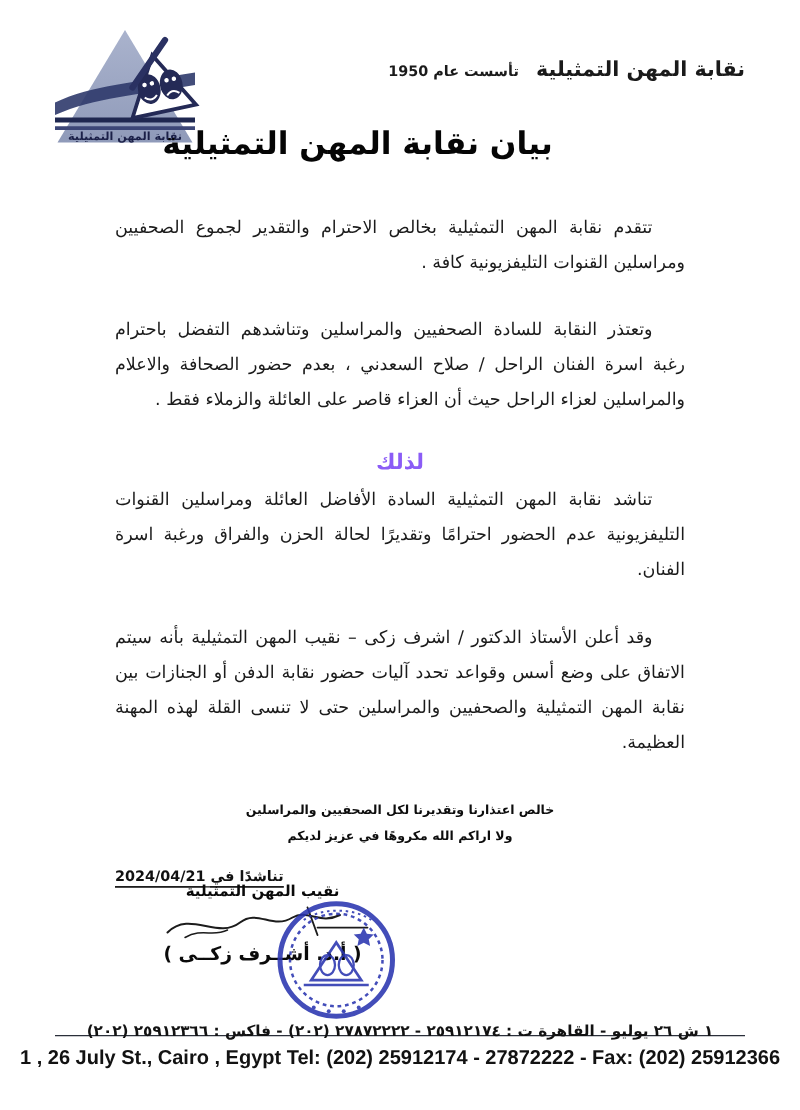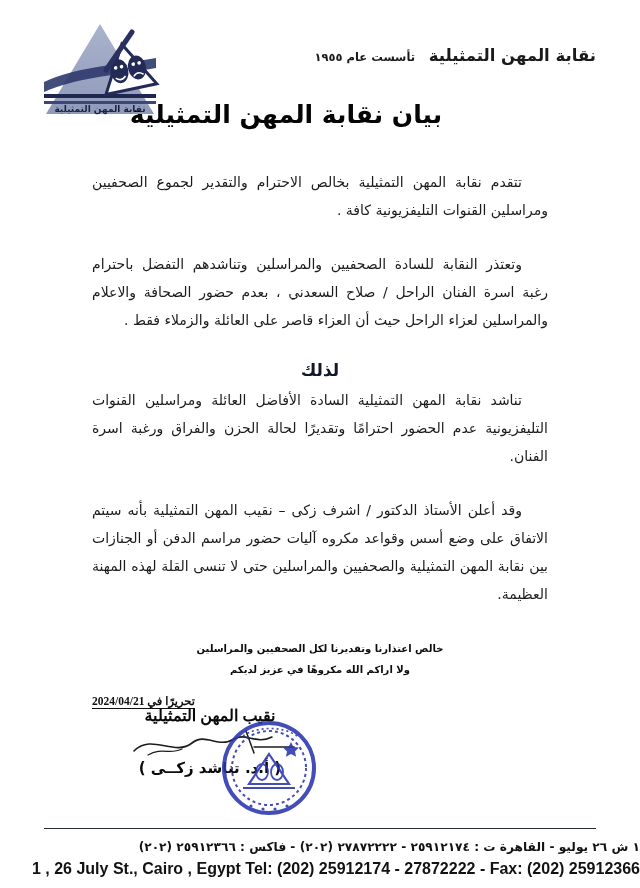--- a/index.html
+++ b/index.html
@@ -81,21 +81,21 @@
     text-indent: 26px;
     margin: 0 0 26px 0;
     direction: rtl;
   }
   .para.last-of-block {
   }
   .section-word {
     font-size: 17px;
     font-weight: bold;
     text-align: center;
-    color: #0f172a;
+    color: #8b5cf6;
     margin: 2px 0 6px 0;
     direction: rtl;
     text-indent: 0;
   }
   .closing {
     margin-top: 30px;
     text-align: center;
     direction: rtl;
   }
   .closing-line {
@@ -109,38 +109,36 @@
     margin-top: 14px;
     text-align: left;
     direction: rtl;
     font-size: 11.5px;
     font-weight: bold;
     color: #111111;
   }
   .date-line span {
     border-bottom: 1.3px solid #111111;
     padding-bottom: 1px;
-    font-family: Liberation Serif, serif;
   }
 
   
   .signature-block {
     position: absolute;
     top: 706px;
     right: 300px;
     width: 260px;
     text-align: center;
     direction: rtl;
   }
   .sig-title {
-    font-size: 16px;
+    font-size: 12px;
     font-weight: bold;
     color: #0a0a0a;
     white-space: nowrap;
-    font-family: Liberation Serif, serif;
   }
   .sig-scribble {
     position: relative;
     height: 34px;
     margin-top: 2px;
   }
   .sig-name {
     font-size: 15px;
     font-weight: bold;
     color: #0a0a0a;
@@ -161,23 +159,23 @@
     position: absolute;
     left: 44px;
     top: 828px;
     width: 552px;
     height: 0;
     border-top: 1.6px solid #2a2f3a;
   }
   .footer {
     position: absolute;
     left: 0;
-    top: 838px;
+    top: 816px;
     width: 640px;
-    text-align: right;
+    text-align: center;
   }
   .footer-ar {
     font-size: 12.2px;
     font-weight: bold;
     color: #121212;
     direction: rtl;
     white-space: nowrap;
     line-height: 1.55;
   }
   .footer-en {
@@ -225,60 +223,60 @@
         </g>
 
         <path d="M96,14 L70,52" stroke="#2a3162" stroke-width="5" fill="none" stroke-linecap="round"></path>
 
         <text x="64" y="94" font-family="DejaVu Sans, sans-serif" font-size="9" font-weight="bold" fill="#1b2048" text-anchor="middle" direction="rtl">نقابة المهن التمثيلية</text>
       </svg>
     </div>
 
     <div class="header-org">
       <span>نقابة المهن التمثيلية</span>
-      <span class="founded">تأسست عام ١٩٥٥</span>
+      <span class="founded">تأسست عام 1950</span>
     </div>
   </div>
 
   <div class="doc-title">بيان نقابة المهن التمثيلية</div>
 
   <div class="body-area">
 
     <p class="para">تتقدم نقابة المهن التمثيلية بخالص الاحترام والتقدير لجموع الصحفيين ومراسلين القنوات التليفزيونية كافة .</p>
 
     <p class="para last-of-block">وتعتذر النقابة للسادة الصحفيين والمراسلين وتناشدهم التفضل باحترام رغبة اسرة الفنان الراحل / صلاح السعدني ، بعدم حضور الصحافة والاعلام والمراسلين لعزاء الراحل حيث أن العزاء قاصر على العائلة والزملاء فقط .</p>
 
     <div class="section-word">لذلك</div>
 
     <p class="para">تناشد نقابة المهن التمثيلية السادة الأفاضل العائلة ومراسلين القنوات التليفزيونية عدم الحضور احترامًا وتقديرًا لحالة الحزن والفراق ورغبة اسرة الفنان.</p>
 
-    <p class="para">وقد أعلن الأستاذ الدكتور / اشرف زكى – نقيب المهن التمثيلية بأنه سيتم الاتفاق على وضع أسس وقواعد مكروه آليات حضور مراسم الدفن أو الجنازات بين نقابة المهن التمثيلية والصحفيين والمراسلين حتى لا تنسى القلة لهذه المهنة العظيمة.</p>
+    <p class="para">وقد أعلن الأستاذ الدكتور / اشرف زكى – نقيب المهن التمثيلية بأنه سيتم الاتفاق على وضع أسس وقواعد تحدد آليات حضور نقابة الدفن أو الجنازات بين نقابة المهن التمثيلية والصحفيين والمراسلين حتى لا تنسى القلة لهذه المهنة العظيمة.</p>
 
     <div class="closing">
       <div class="closing-line">خالص اعتذارنا وتقديرنا لكل الصحفيين والمراسلين</div>
       <div class="closing-line">ولا اراكم الله مكروهًا في عزيز لديكم</div>
     </div>
 
     <div class="date-line">
-      <span><span>تحريرًا في</span>&nbsp;<span>2024/04/21</span></span>
+      <span><span>تناشدًا في</span>&nbsp;<span>2024/04/21</span></span>
     </div>
 
   </div>
 
   <div class="signature-block">
     <div class="sig-title">نقيب المهن التمثيلية</div>
     <div class="sig-scribble">
       <svg viewBox="0 0 200 34" width="200" height="34" style="position:absolute; right:14px; top:0;" aria-hidden="true">
         <path d="M8,24 C26,6 48,30 66,16 C80,5 92,22 108,12 C120,5 130,18 146,10" stroke="#1c1c1c" stroke-width="1.6" fill="none" stroke-linecap="round"></path>
         <path d="M120,4 L128,26" stroke="#1c1c1c" stroke-width="1.5" fill="none" stroke-linecap="round"></path>
         <path d="M128,20 L168,20" stroke="#1c1c1c" stroke-width="1.4" fill="none" stroke-linecap="round"></path>
         <path d="M22,28 C36,20 44,28 56,22" stroke="#1c1c1c" stroke-width="1.2" fill="none" stroke-linecap="round"></path>
       </svg>
     </div>
-    <div class="sig-name">( أ.د. تناشد زكــى )</div>
+    <div class="sig-name">( أ.د. أشــرف زكــى )</div>
   </div>
 
   <div class="stamp">
     <svg viewBox="0 0 112 108" width="112" height="108" aria-hidden="true">
       <g fill="none" stroke="#2a35b0" stroke-width="4">
         <circle cx="56" cy="54" r="45"></circle>
       </g>
       <circle cx="56" cy="54" r="37" fill="none" stroke="#2a35b0" stroke-width="2" stroke-dasharray="3 3"></circle>
       <g transform="translate(56,56)">
         <polygon points="0,-16 20,14 -20,14" fill="none" stroke="#2a35b0" stroke-width="2.2"></polygon>

